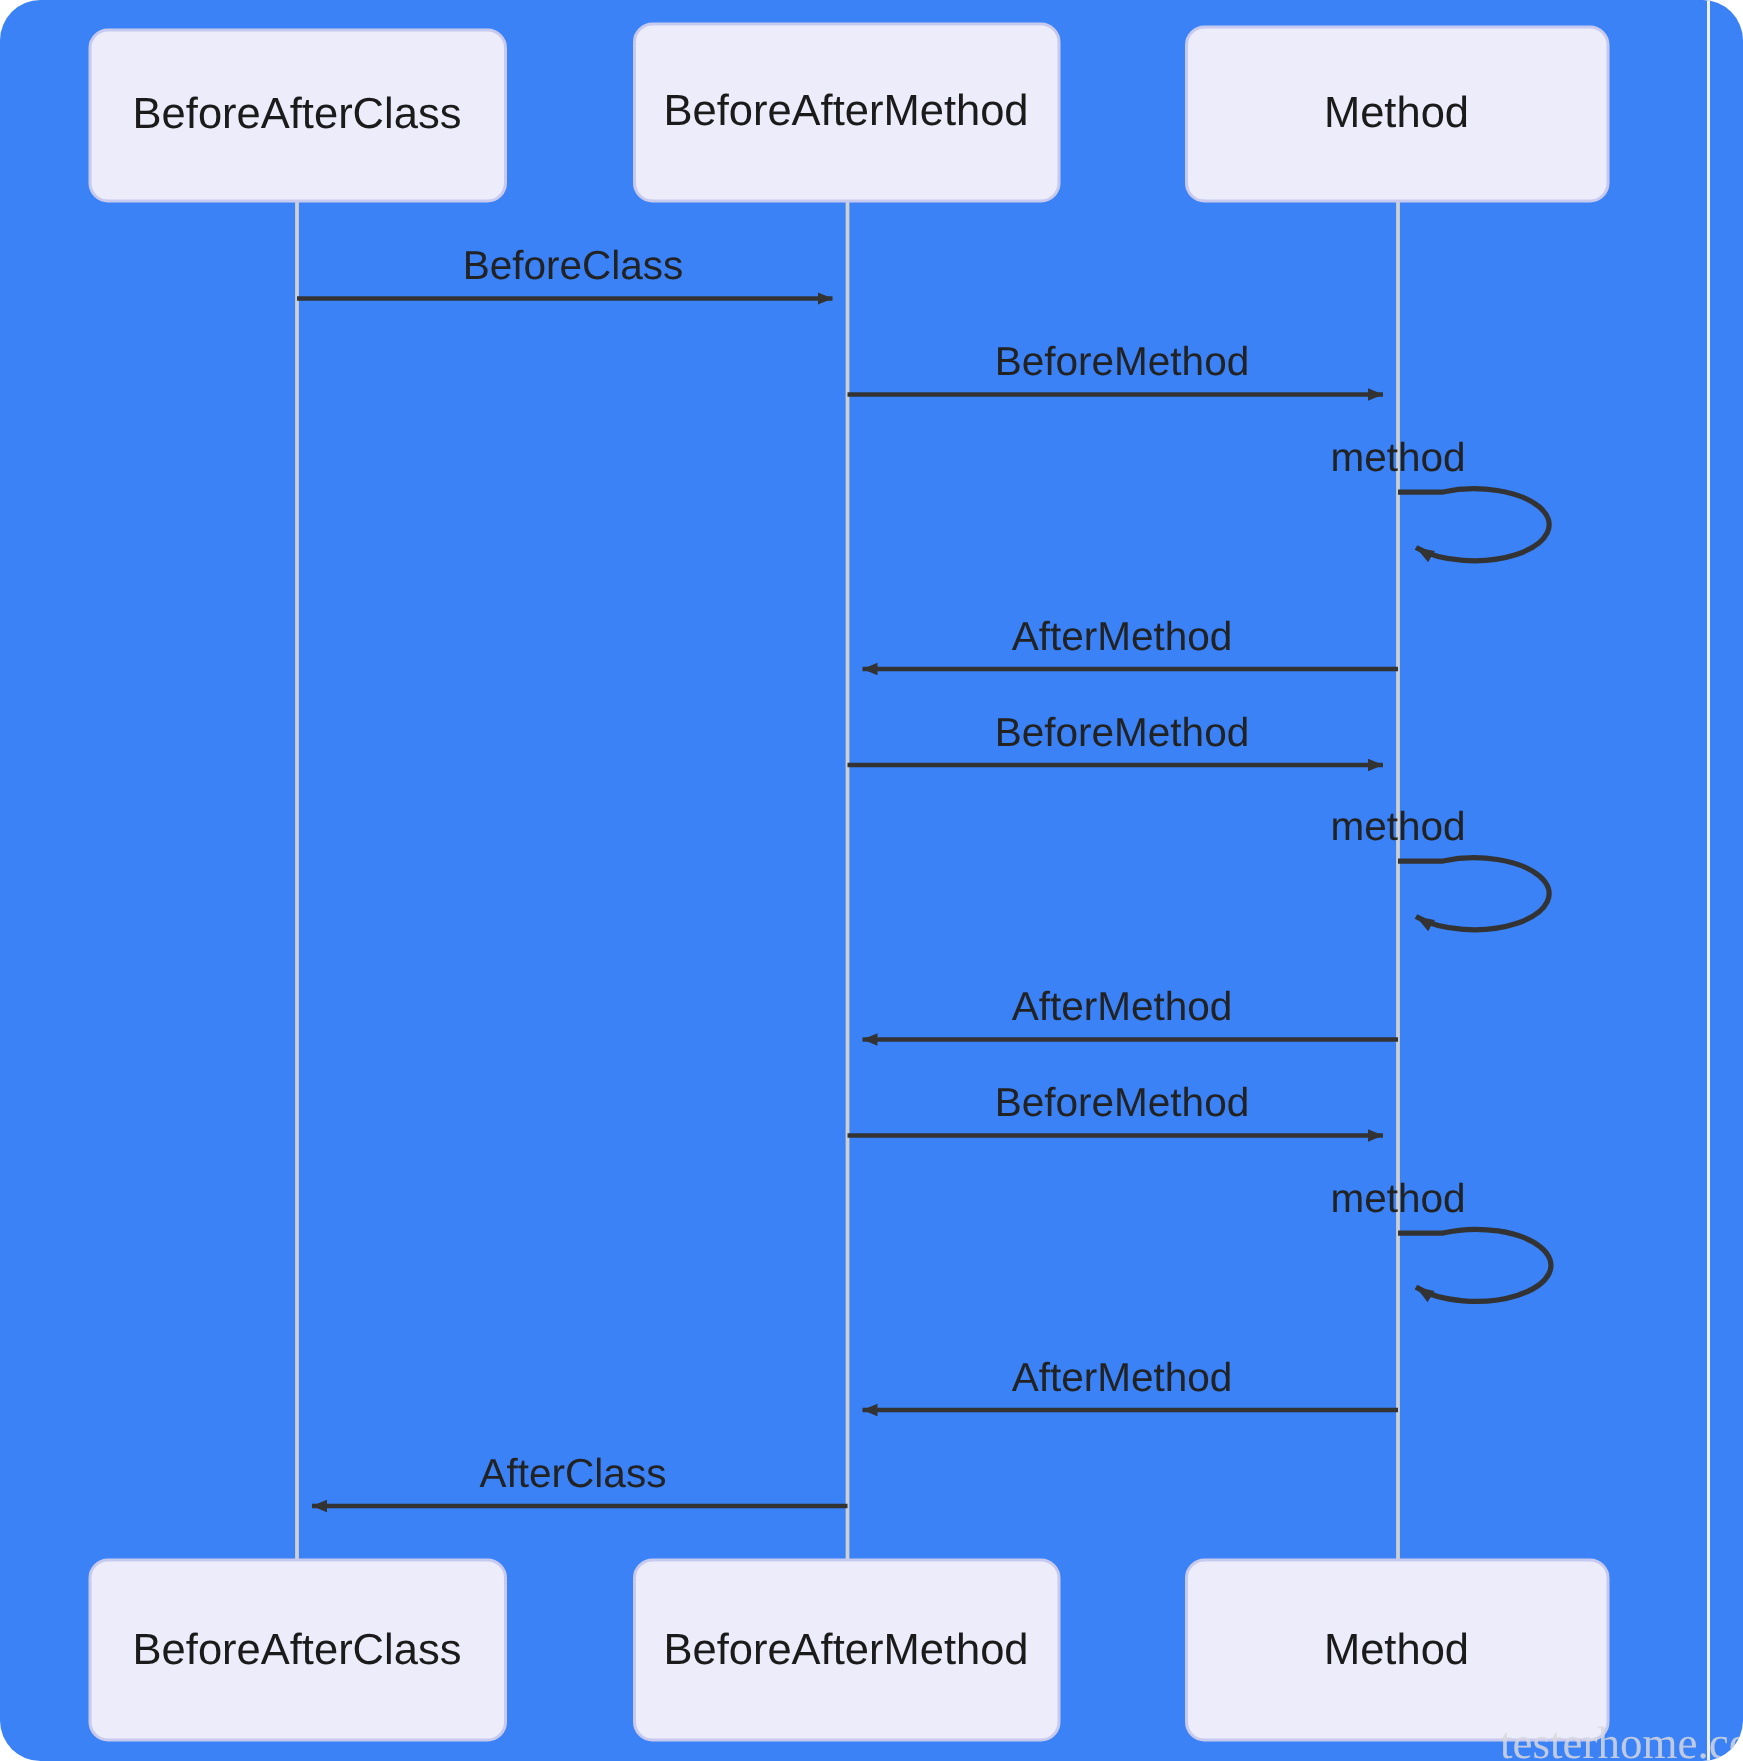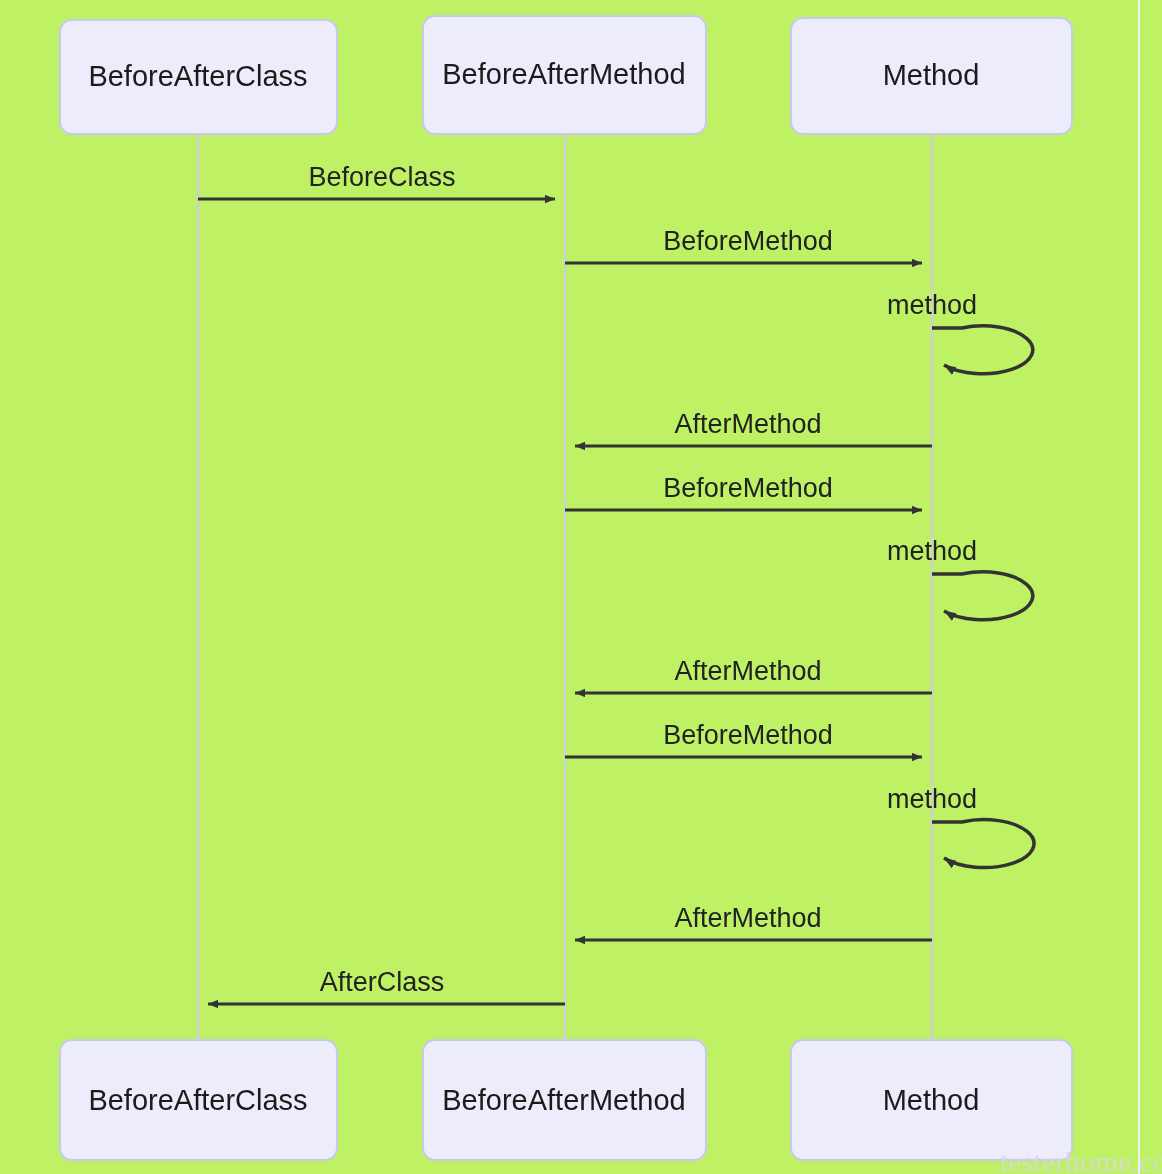--- a/index.html
+++ b/index.html
@@ -5,22 +5,23 @@
   html, body {
     margin: 0;
     padding: 0;
     background: #ffffff;
     font-family: "Liberation Sans", sans-serif;
   }
   #canvas {
     position: relative;
     width: 1162px;
     height: 1174px;
-    background: #bef264;
+    background: #3b82f6;
     overflow: hidden;
+    border-radius: 27px;
   }
   #page-edge {
     position: absolute;
     top: 0;
     right: 22px;
     width: 2px;
     height: 1174px;
     background: #eef0f0;
   }
   svg#diagram {

